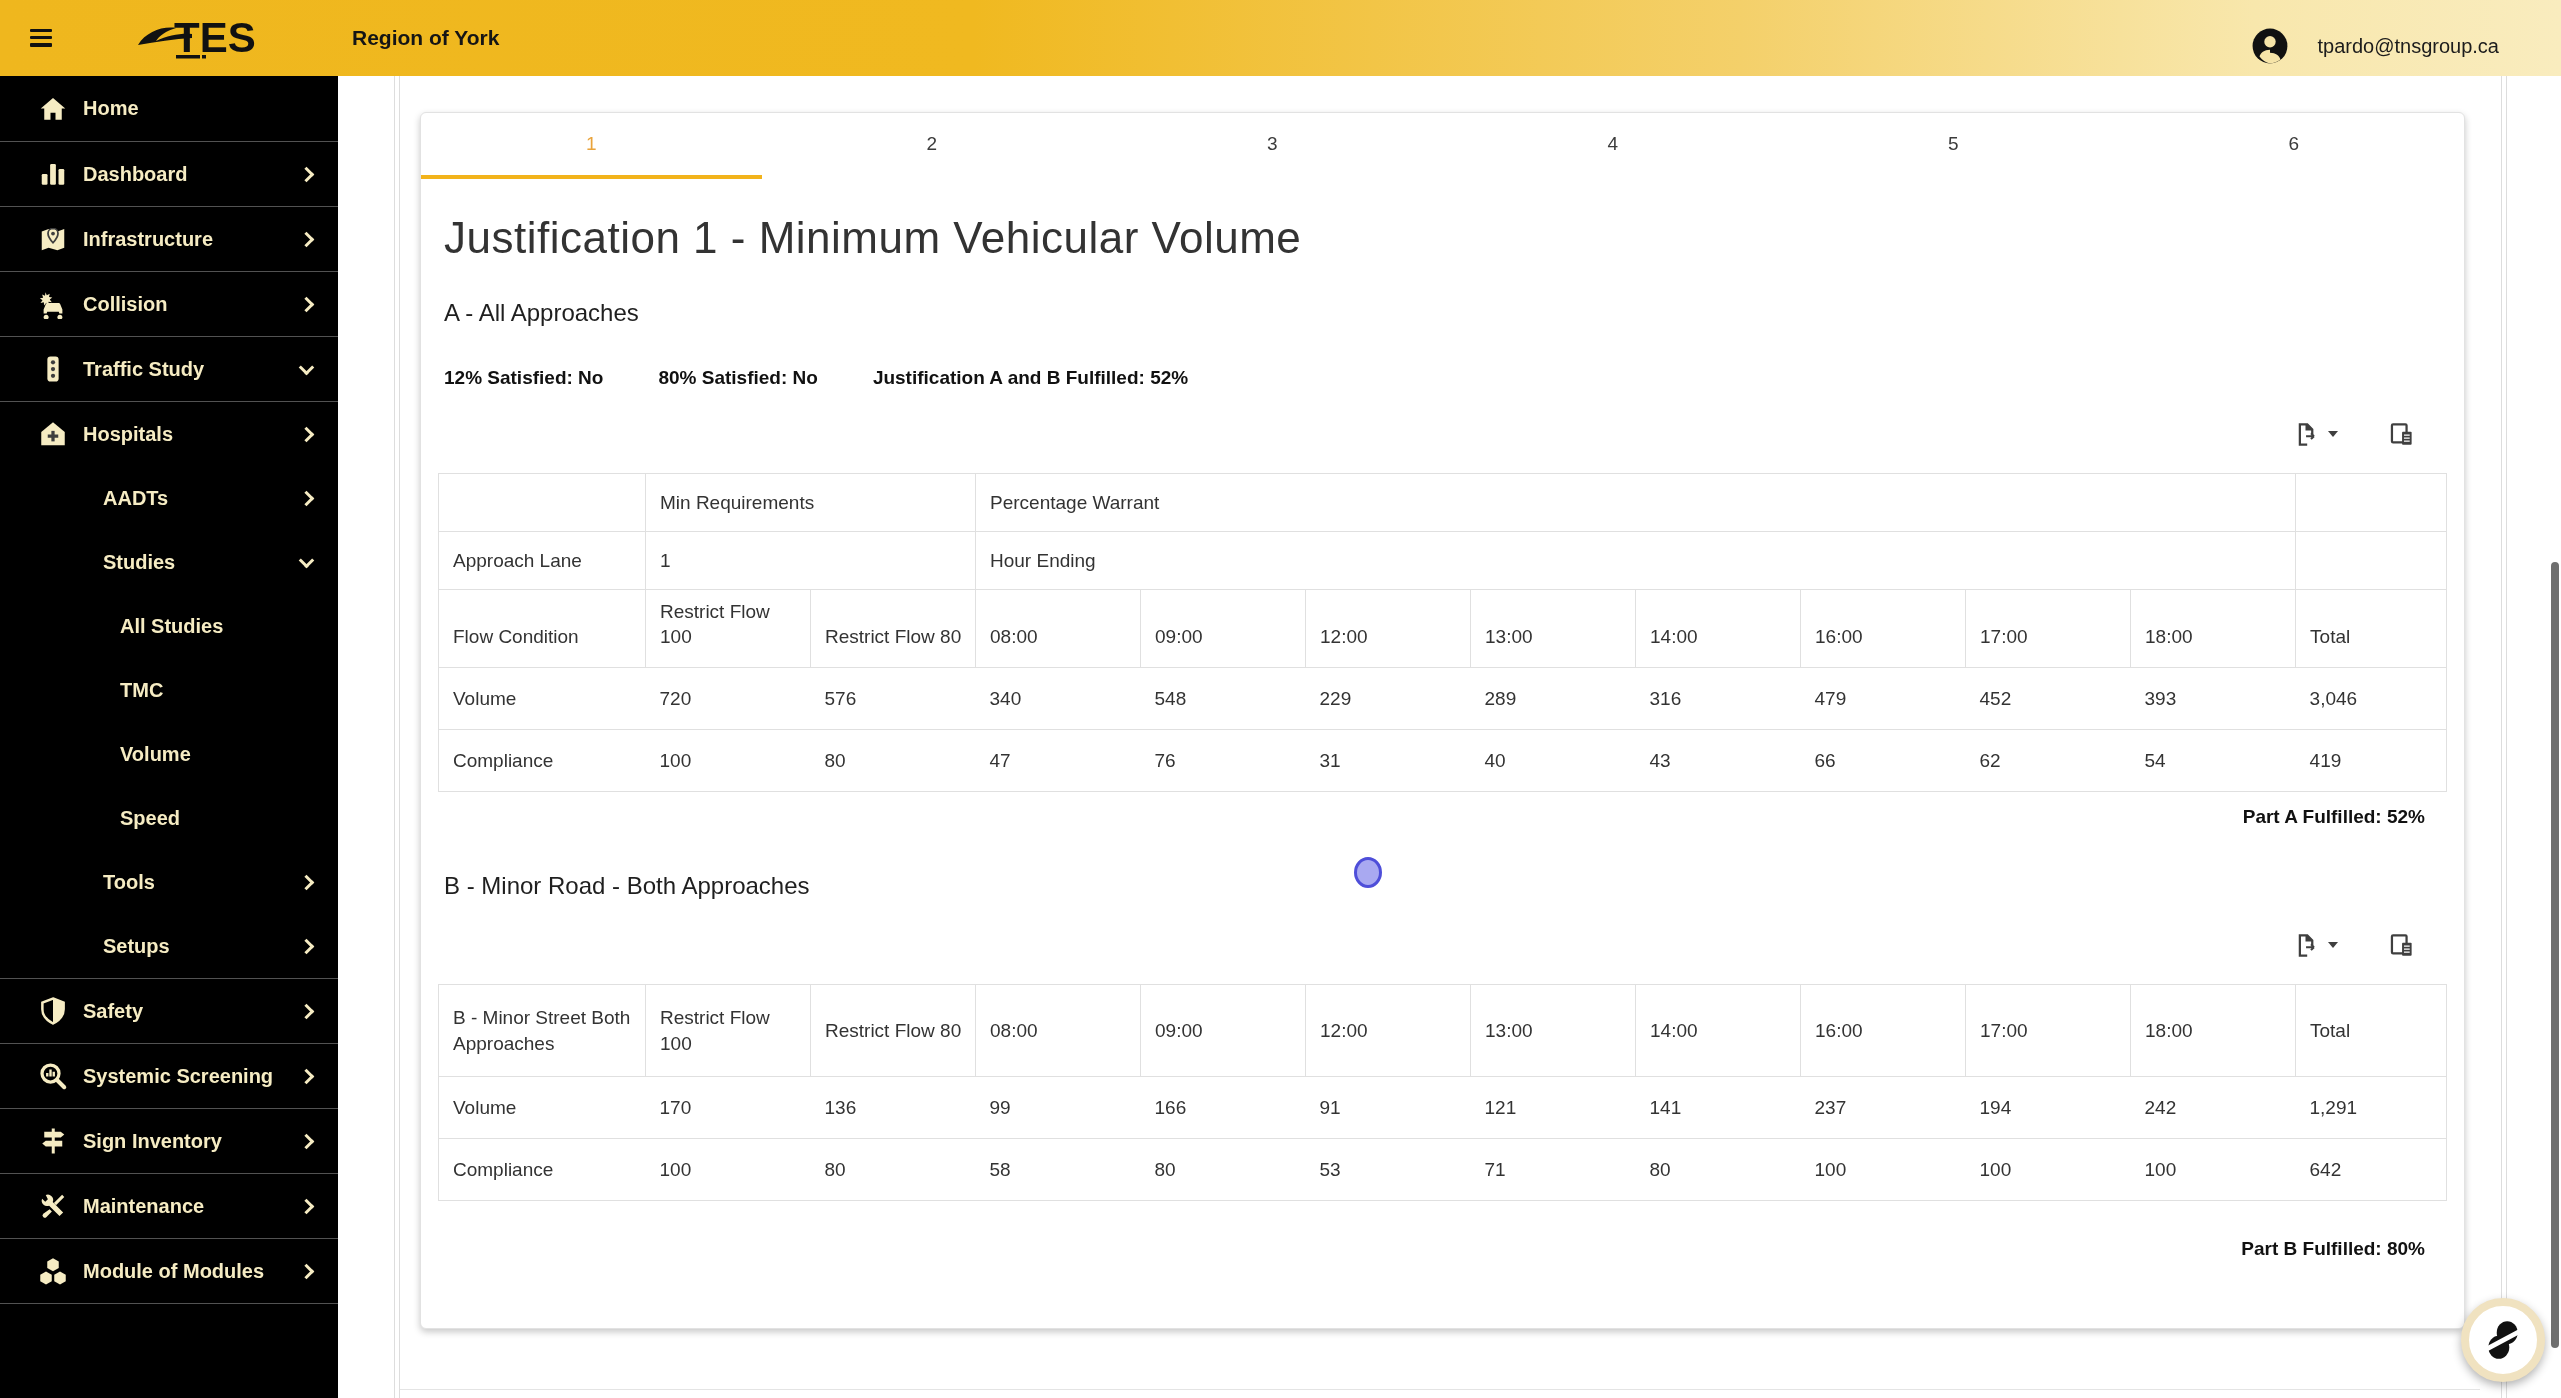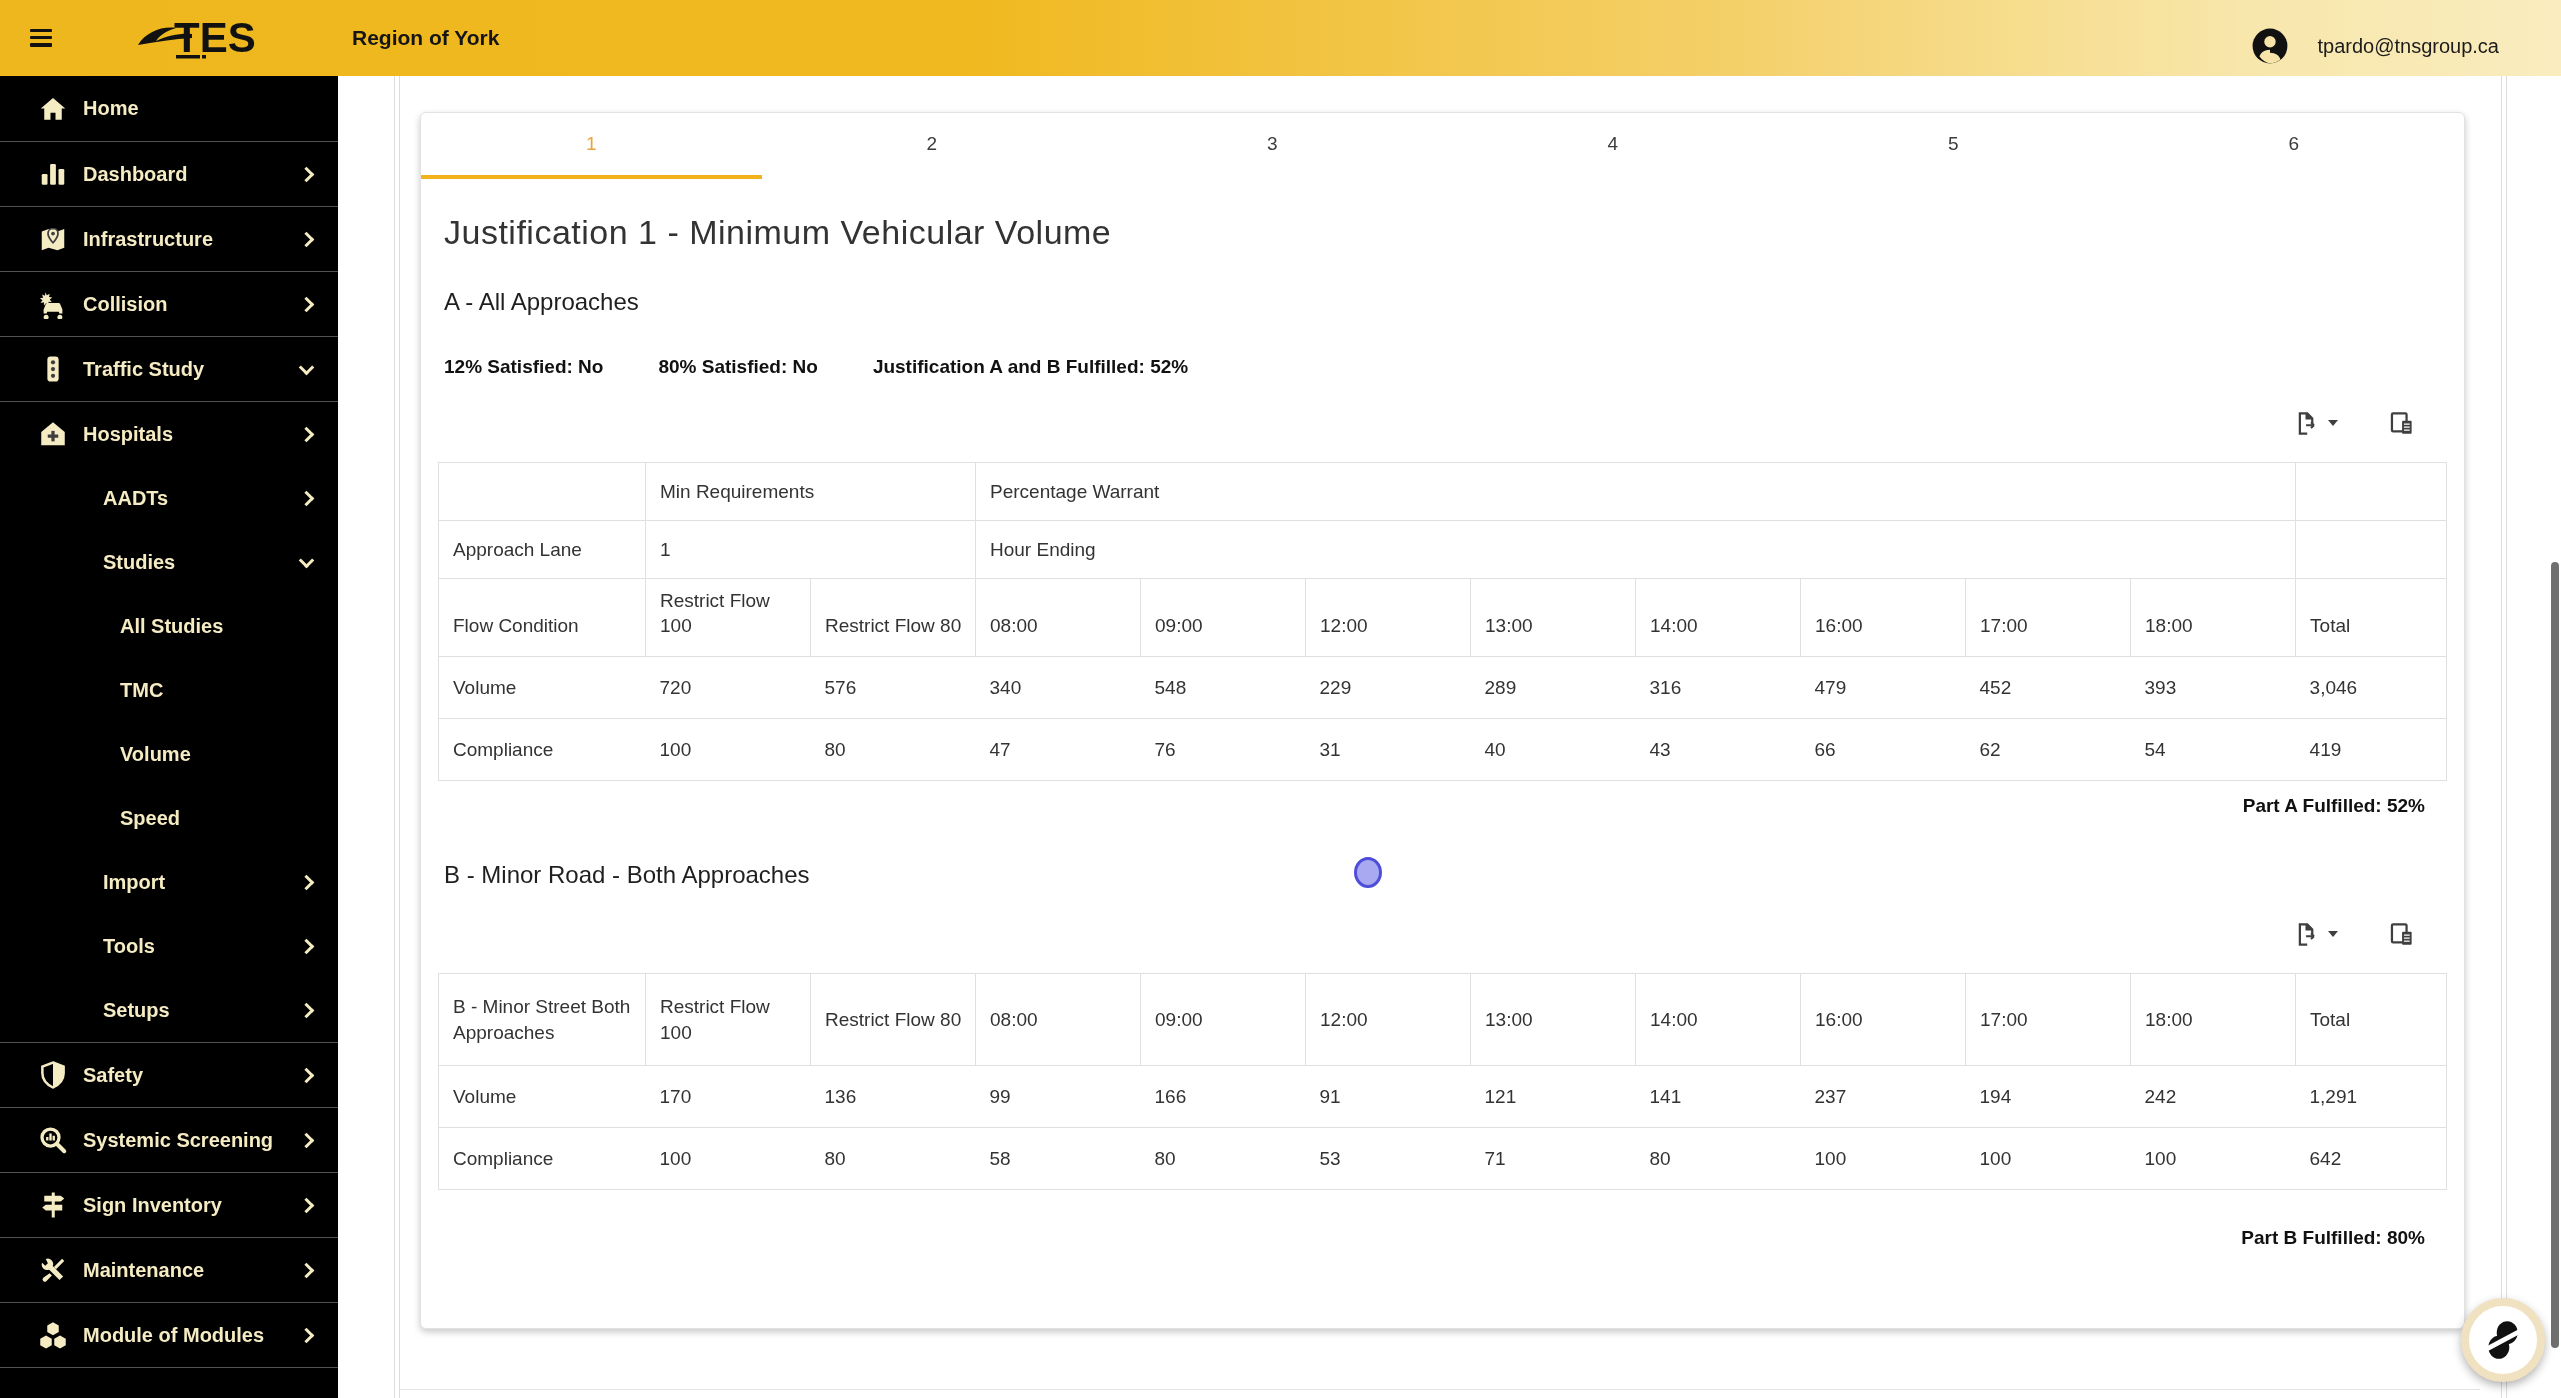--- a/index.html
+++ b/index.html
@@ -41,21 +41,21 @@
 
   .card { position:absolute; left:82px; top:36px; width:2045px; height:1217px; background:#fff;
     border:1px solid #E2E2E2; border-radius:6px; box-shadow:0 3px 7px rgba(0,0,0,0.22); }
 
   .tabs { display:flex; height:66px; }
   .tab { flex:1 1 0; display:flex; align-items:center; justify-content:center; font-size:19px; color:#3c3c3c;
     border-bottom:4px solid transparent; cursor:pointer; }
   .tab.active { color:#E9A33B; border-bottom-color:#F2B31B; }
 
   .card-body { padding:0 17px; }
-  .page-title { margin:34px 0 0 6px; font-size:34px; font-weight:300; color:#333; letter-spacing:0.5px; }
+  .page-title { margin:34px 0 0 6px; font-size:44px; font-weight:300; color:#333; letter-spacing:0.5px; }
   .section-heading { font-size:24px; font-weight:400; color:#1f1f1f; }
   .sec-a-heading { margin:36px 0 0 6px; }
   .sec-b-heading { margin:44px 0 0 6px; }
   .stats-row { display:flex; gap:55px; margin:40px 0 0 6px; }
   .stat { font-size:19px; font-weight:bold; color:#111; }
   .grid-toolbar { display:flex; justify-content:flex-end; align-items:center; gap:50px; margin-top:30px; padding-right:32px; height:30px; }
   .tool-btn { display:flex; align-items:center; gap:9px; cursor:pointer; }
   .tool-btn svg { display:block; }
 
   table.grid { width:100%; border-collapse:collapse; table-layout:fixed; margin-top:24px;
@@ -198,24 +198,20 @@
       <span class="nlabel">All Studies</span>
     </div>
     <div class="nav-item lvl2">
       <span class="nlabel">TMC</span>
     </div>
     <div class="nav-item lvl2">
       <span class="nlabel">Volume</span>
     </div>
     <div class="nav-item lvl2">
       <span class="nlabel">Speed</span>
-    </div>
-    <div class="nav-item lvl1">
-      <span class="nlabel">Import</span>
-      <span class="chev right"></span>
     </div>
     <div class="nav-item lvl1">
       <span class="nlabel">Tools</span>
       <span class="chev right"></span>
     </div>
     <div class="nav-item lvl1">
       <span class="nlabel">Setups</span>
       <span class="chev right"></span>
     </div>
 

